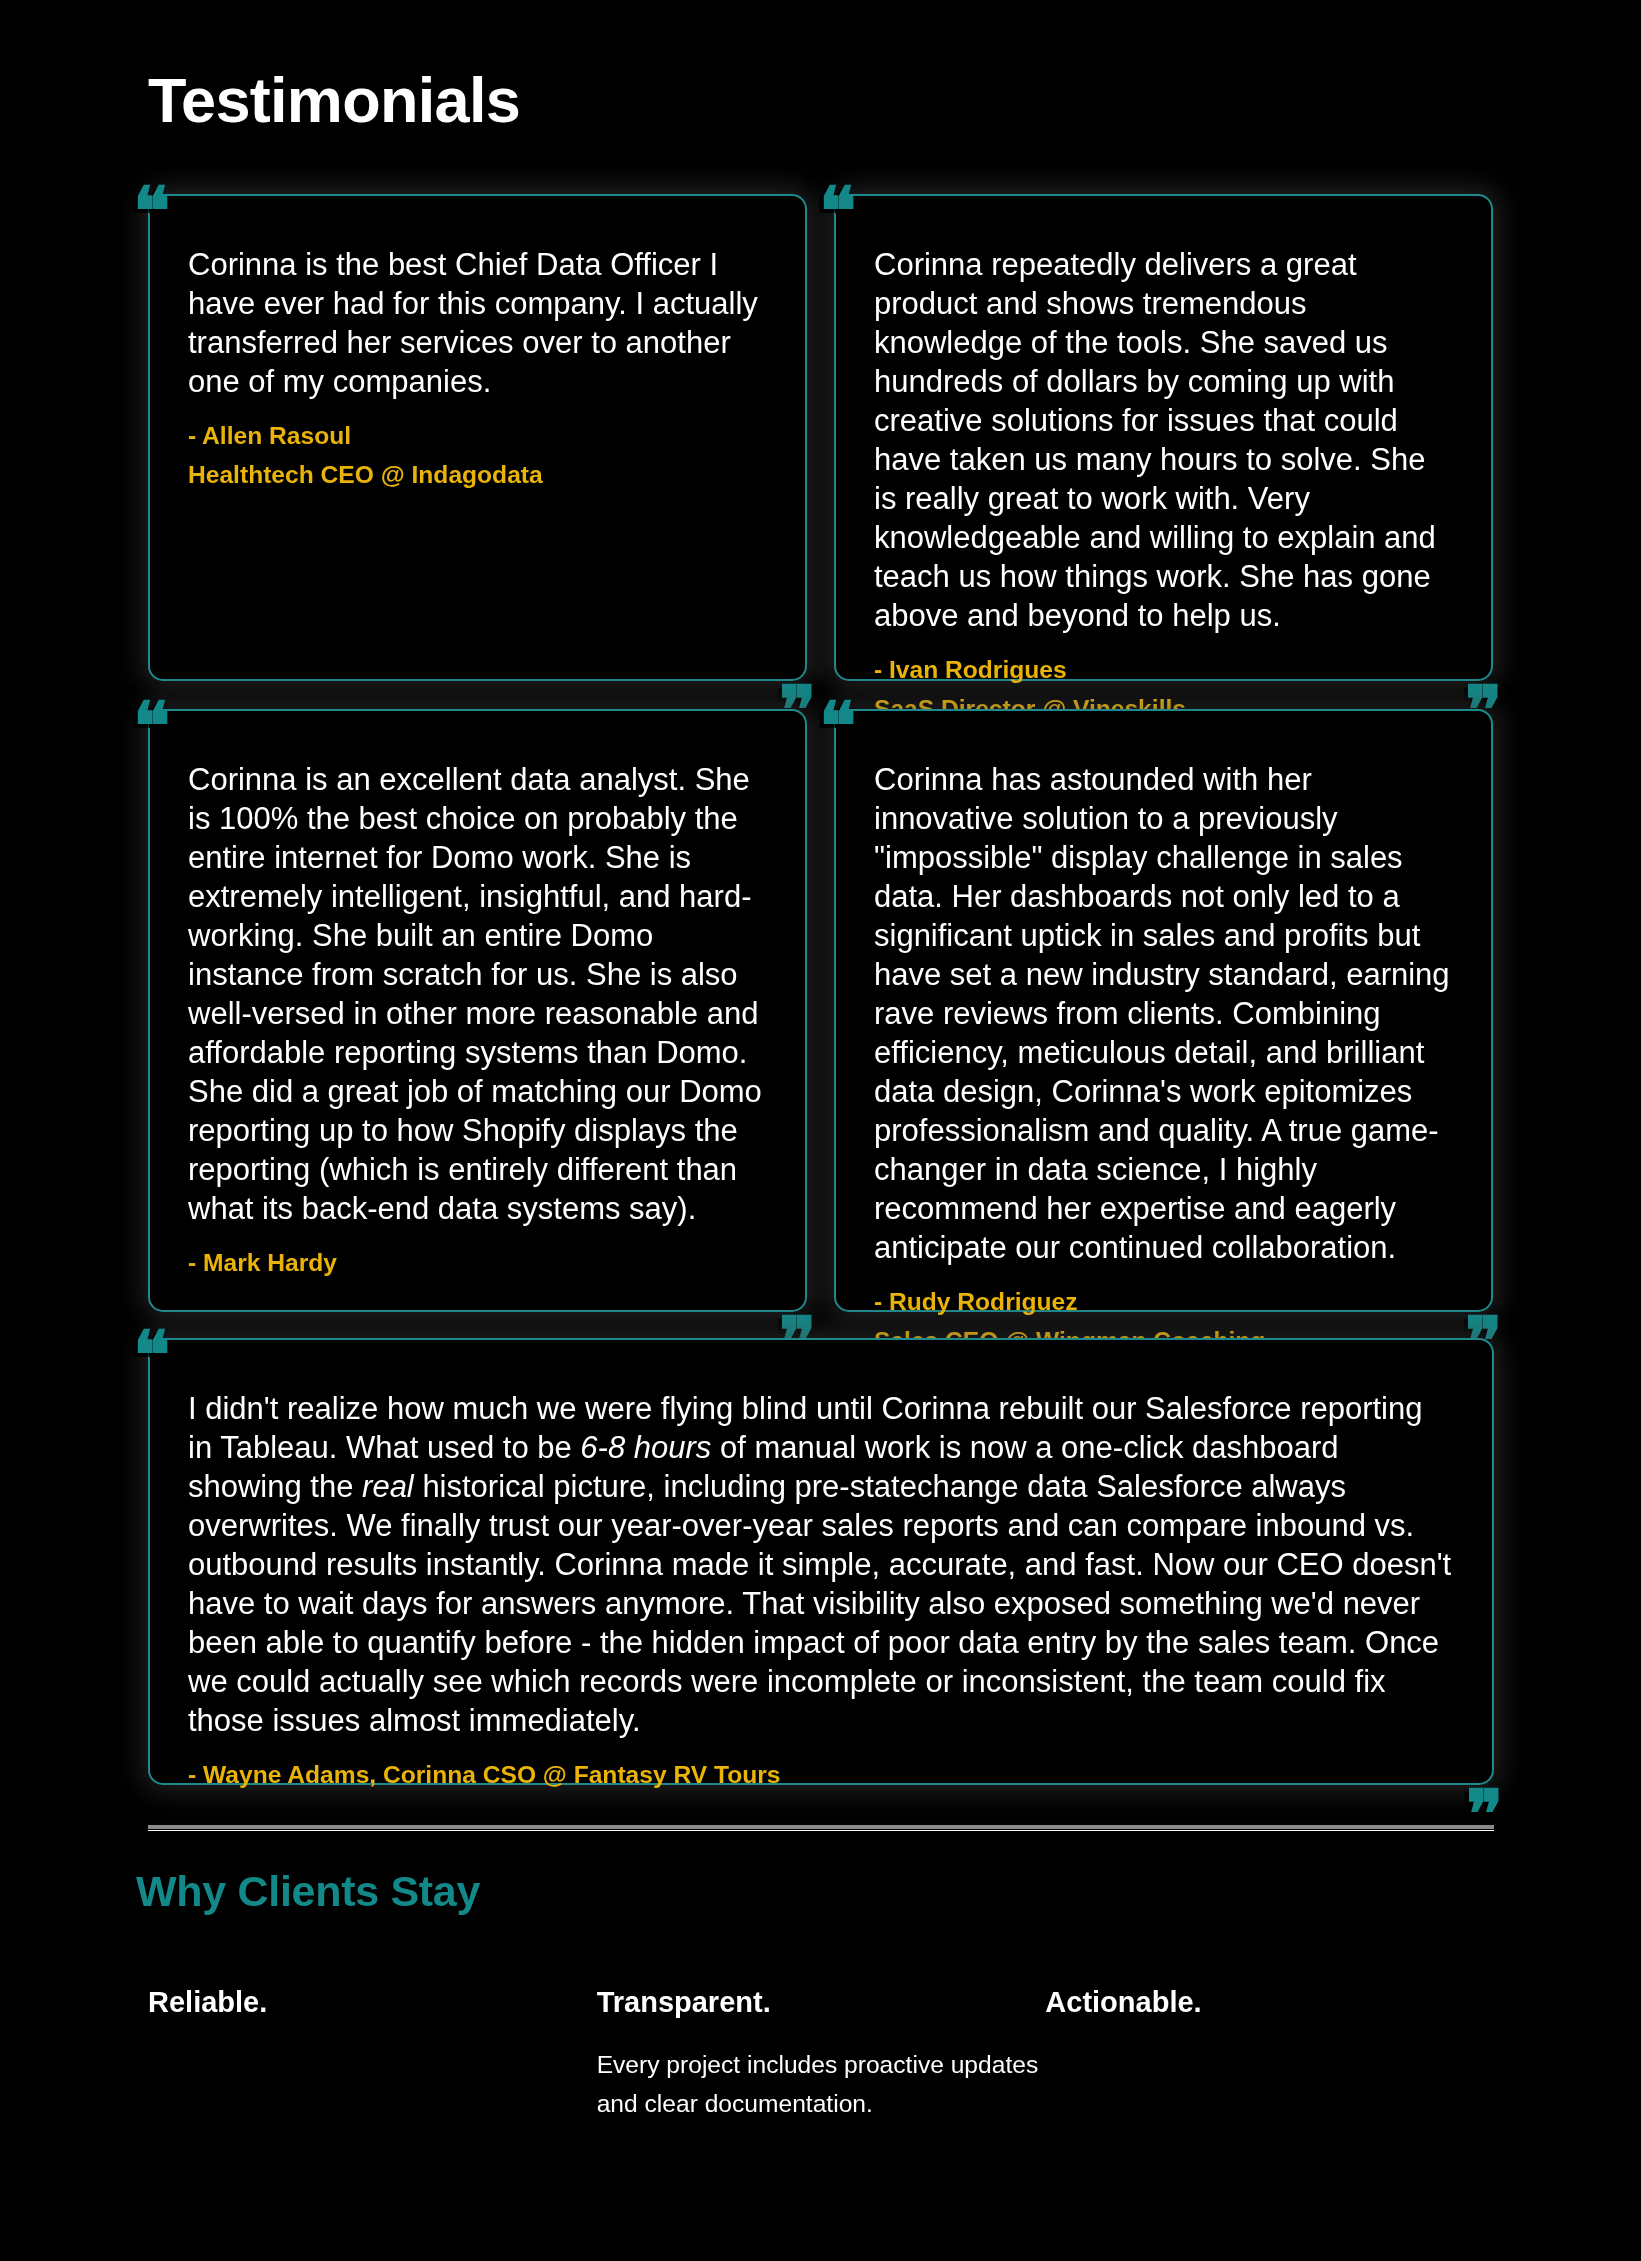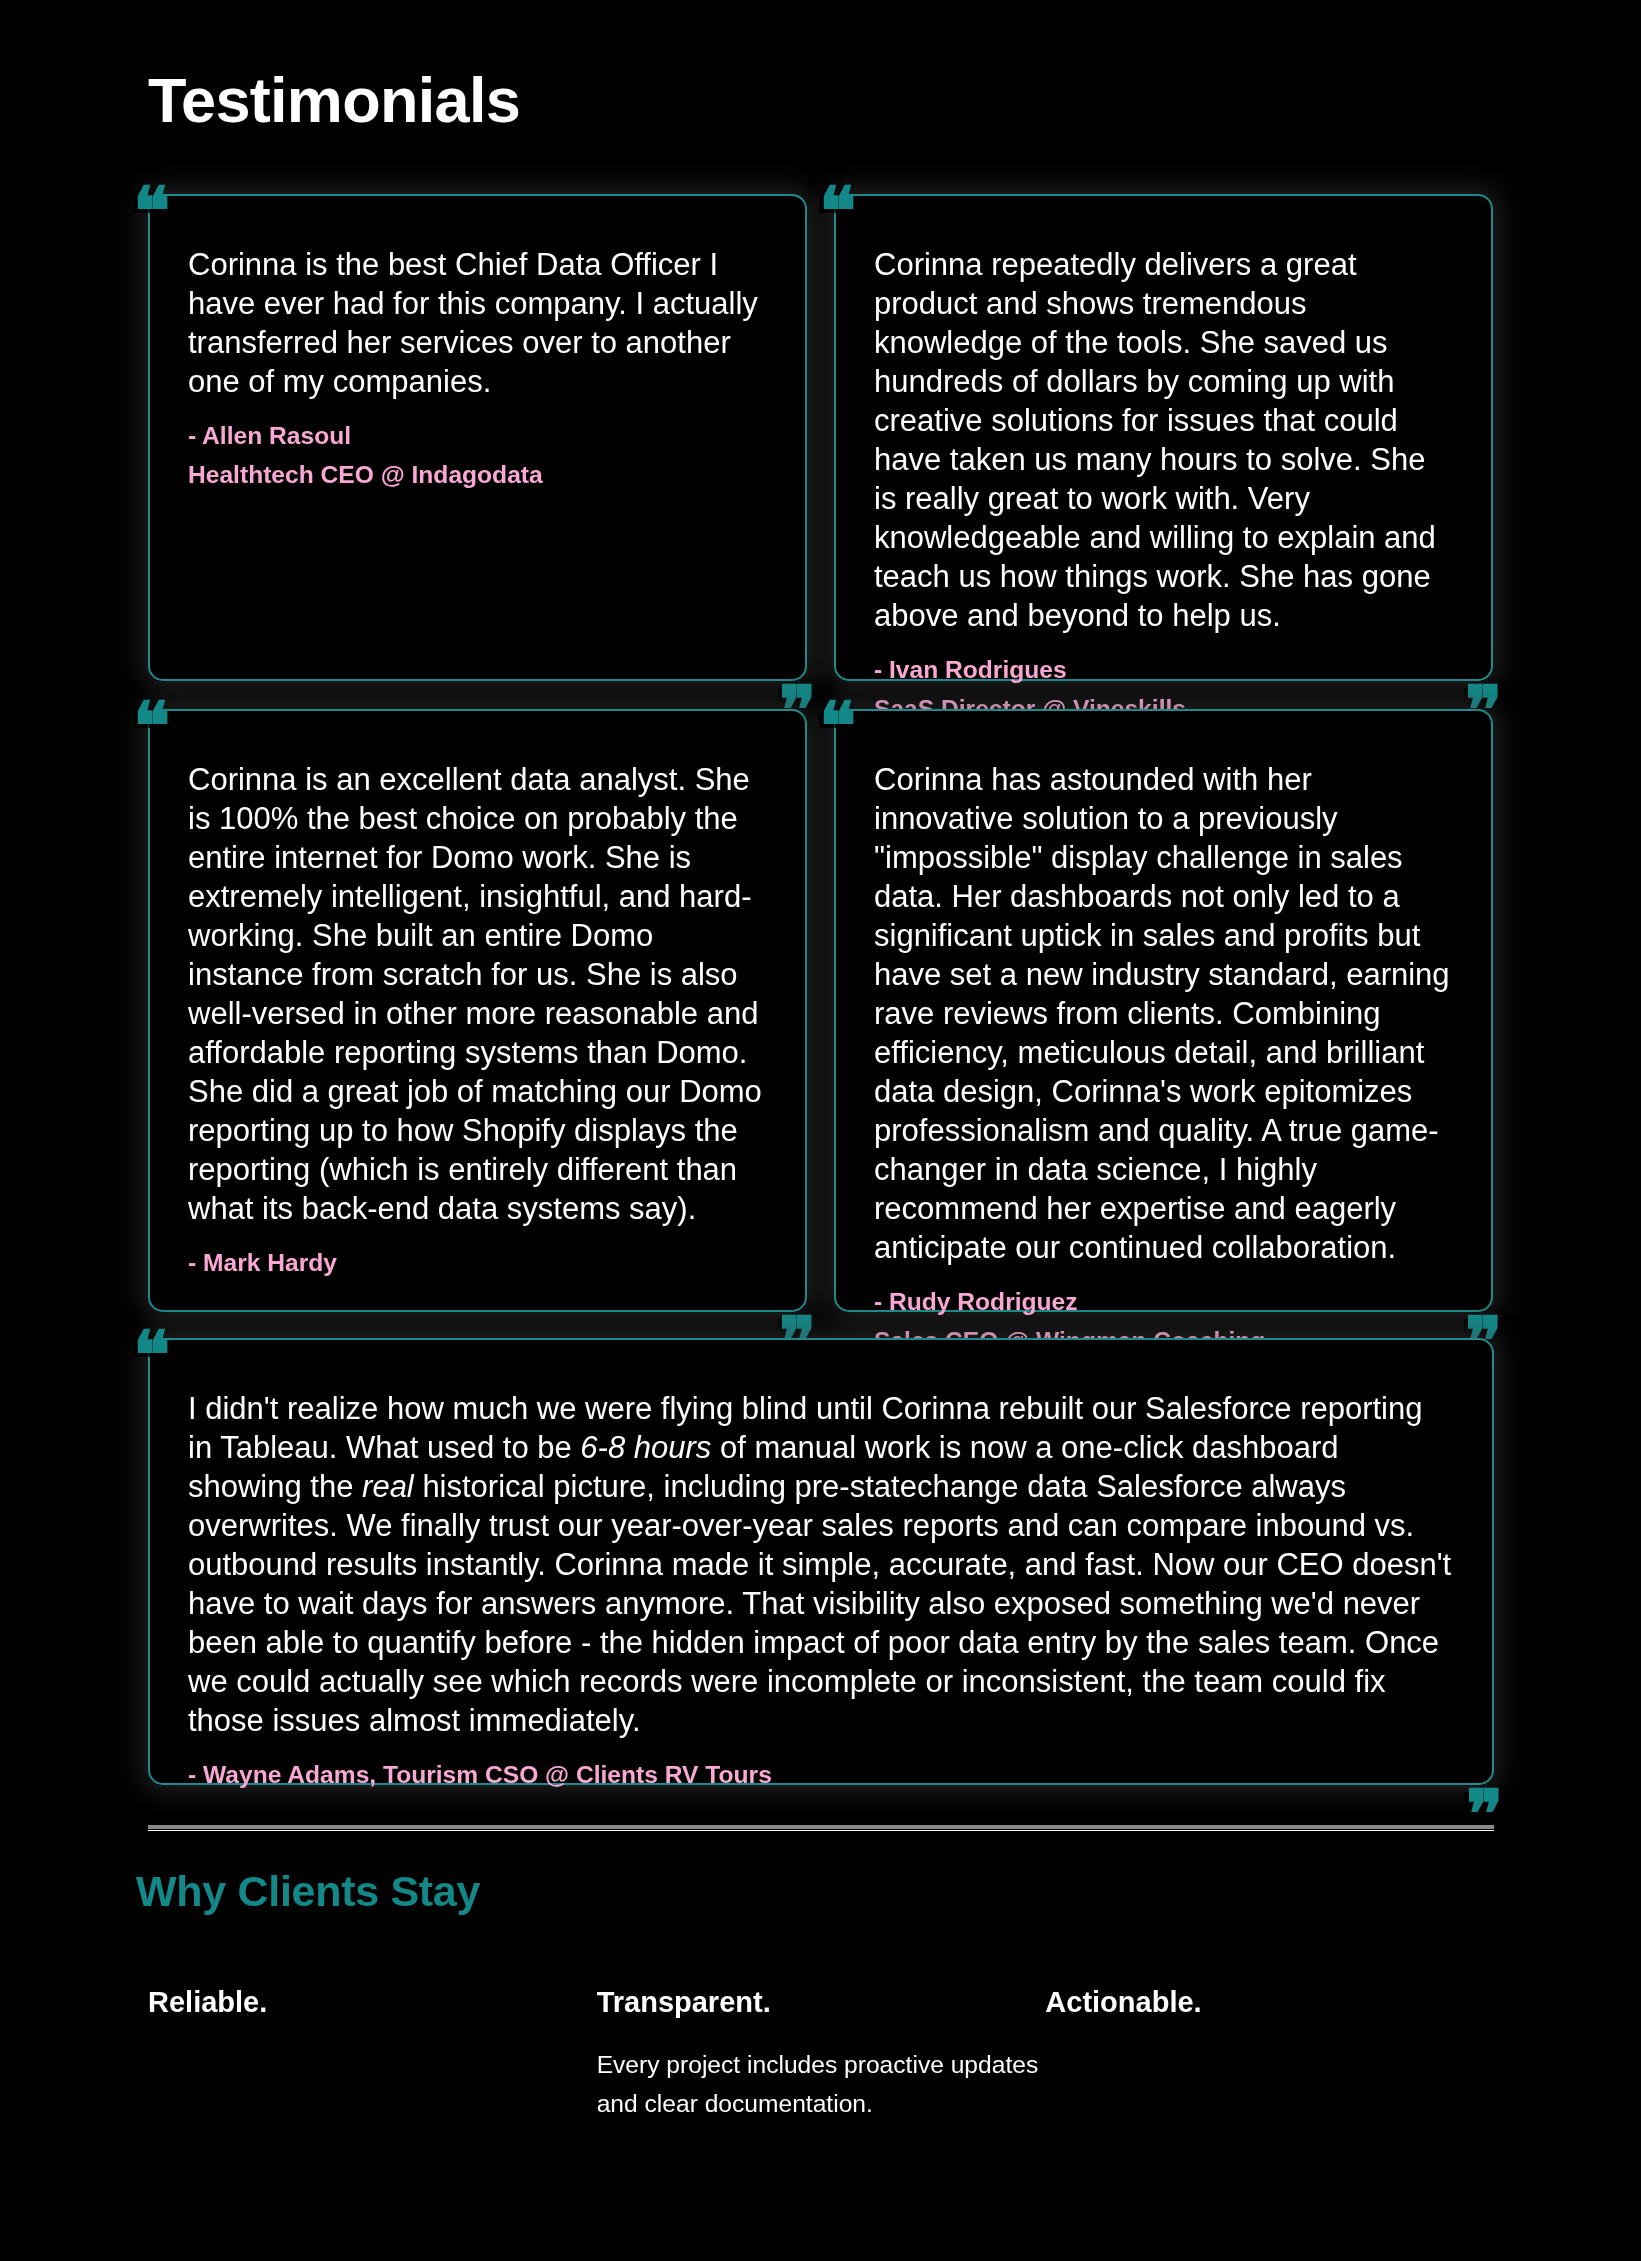--- a/index.html
+++ b/index.html
@@ -36,21 +36,21 @@
     color: #ffffff;
     font-weight: 400;
     margin-top: 12px;
   }
   .card .quote-text em { font-style: italic; }
   .card .author {
     margin-top: 15px;
     font-size: 24.6px;
     line-height: 39px;
     font-weight: 700;
-    color: #f9a8d4;
+    color: #eab308;
   }
   .quote-mark {
     position: absolute;
     font-family: "DejaVu Serif", serif;
     font-weight: 700;
     font-size: 66px;
     line-height: 1;
     color: #138888;
     text-shadow: -4.1px 4.1px 0 #000000;
     width: 41px;
@@ -167,21 +167,21 @@
       <span>❞</span>
     </div>
 </div>
 
 <div class="card" id="card-4">
   <div class="quote-mark open">
       <span>❝</span>
     </div>
   <p class="quote-text"><span>I didn't realize how much we were flying blind until Corinna rebuilt our Salesforce reporting in Tableau. What used to be </span><em>6-8 hours</em><span> of manual work is now a one-click dashboard showing the </span><em>real</em><span> historical picture, including pre-statechange data Salesforce always overwrites. We finally trust our year-over-year sales reports and can compare inbound vs. outbound results instantly. Corinna made it simple, accurate, and fast. Now our CEO doesn't have to wait days for answers anymore. That visibility also exposed something we'd never been able to quantify before - the hidden impact of poor data entry by the sales team. Once we could actually see which records were incomplete or inconsistent, the team could fix those issues almost immediately.</span></p>
   <div class="author">
-    <div>- Wayne Adams, Tourism CSO @ Clients RV Tours</div>
+    <div>- Wayne Adams, Corinna CSO @ Fantasy RV Tours</div>
   </div>
   <div class="quote-mark close">
       <span>❞</span>
     </div>
 </div>
 
 <div class="divider"></div>
 
 <h2 class="section-title">Why Clients Stay</h2>
 

